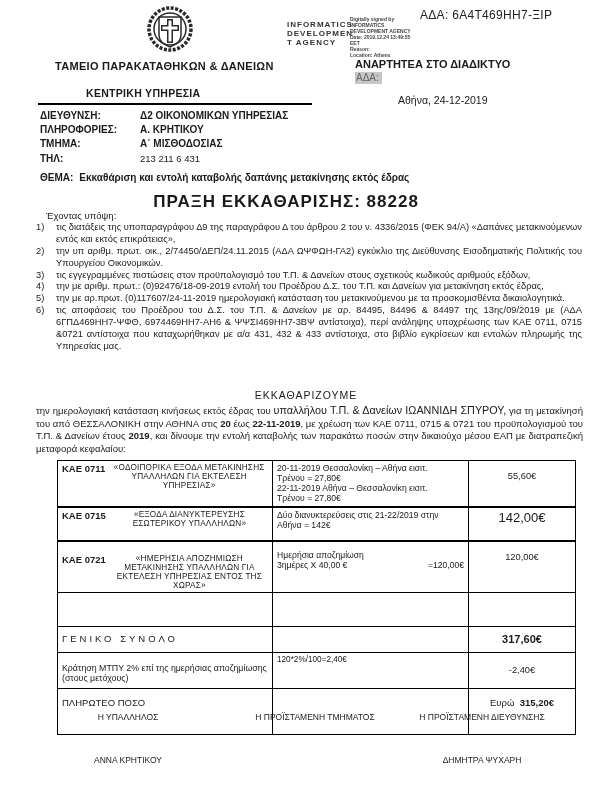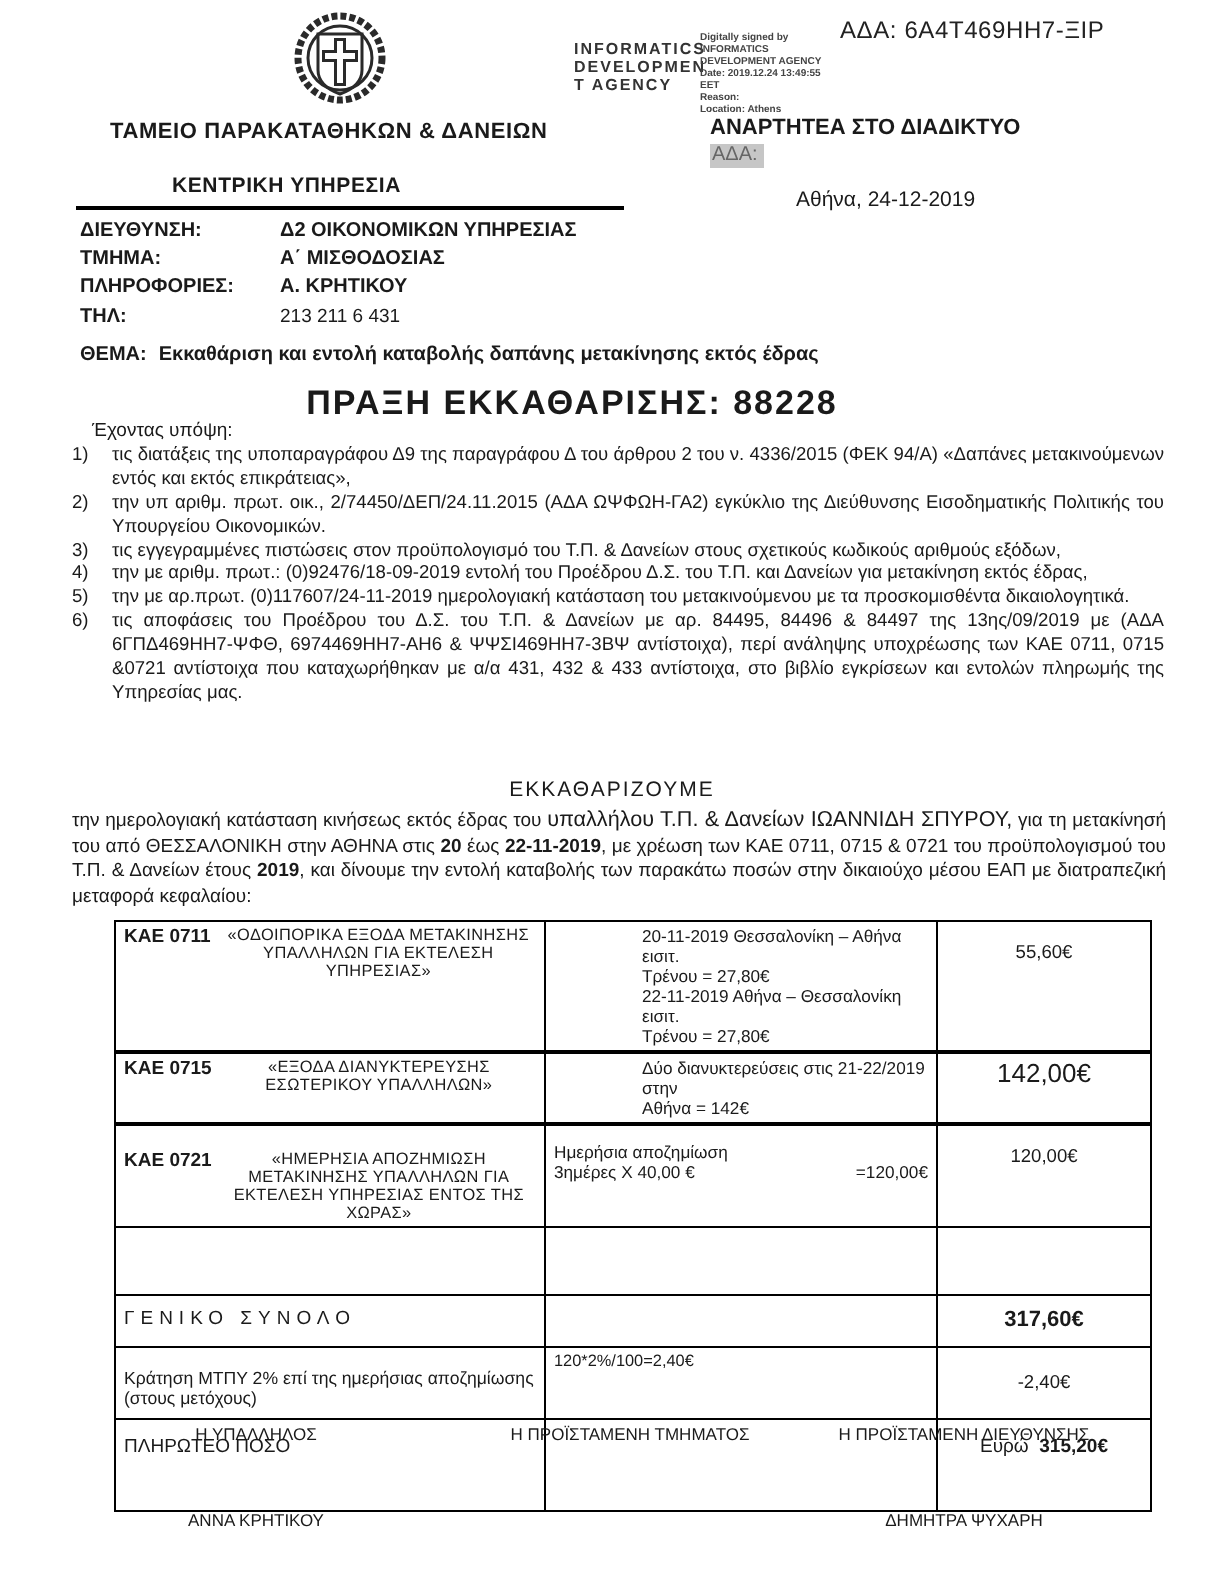--- a/index.html
+++ b/index.html
@@ -44,21 +44,21 @@
   .b { font-weight:bold; }
   
   table.main { position:absolute; left:57px; top:460px; width:518px; border-collapse:collapse; table-layout:fixed; font-size:8.6px; }
   table.main td { border:1px solid #000; padding:2px 4px; vertical-align:top; overflow:hidden; }
   col.c1 { width:215px; } col.c2 { width:196px; } col.c3 { width:107px; }
   td.amt-sep { border-left:3px solid #000; }
   tr.thick td { border-bottom:2px solid #000; }
   .kae-cell { display:flex; }
   .kae-code { font-weight:bold; white-space:nowrap; margin-right:5px; font-size:9.5px; }
   .kae-desc { flex:1; text-align:center; font-size:8.2px; letter-spacing:.2px; }
-  .detail { white-space:pre-line;margin-left:44px; }
+  .detail { white-space:pre-line; }
   .amt-center { text-align:center; padding-top:8px; font-size:9.3px; }
   .amt-left { text-align:center; font-size:13px; }
   .line2 { display:flex; justify-content:space-between; }
   .total-label { letter-spacing:3px; font-size:9.5px; padding-top:4px; }
   .total-amt { text-align:center; font-weight:bold; font-size:11px; padding-top:4px; }
   .deduct-cell { font-size:8.8px; padding-top:8px; white-space:pre-line; }
   .deduct-amt { text-align:center; padding-top:10px; font-size:9.3px; }
   .payable-label { font-size:9.5px; padding-top:6px; }
   .payable-amt { padding-top:6px; font-size:9.5px; text-align:center; }
   
@@ -107,26 +107,26 @@
   <div class="org-title">ΤΑΜΕΙΟ ΠΑΡΑΚΑΤΑΘΗΚΩΝ &amp; ΔΑΝΕΙΩΝ</div>
   <div class="service-title">ΚΕΝΤΡΙΚΗ ΥΠΗΡΕΣΙΑ</div>
   <div class="header-rule"></div>
 
   <div class="fields">
     <div class="field-row">
       <span class="field-label">ΔΙΕΥΘΥΝΣΗ:</span>
       <span class="field-value">Δ2 ΟΙΚΟΝΟΜΙΚΩΝ ΥΠΗΡΕΣΙΑΣ</span>
     </div>
     <div class="field-row">
+      <span class="field-label">ΠΛΗΡΟΦΟΡΙΕΣ:</span>
+      <span class="field-value">Α. ΚΡΗΤΙΚΟΥ</span>
+    </div>
+    <div class="field-row">
       <span class="field-label">ΤΜΗΜΑ:</span>
       <span class="field-value">Α΄ ΜΙΣΘΟΔΟΣΙΑΣ</span>
-    </div>
-    <div class="field-row">
-      <span class="field-label">ΠΛΗΡΟΦΟΡΙΕΣ:</span>
-      <span class="field-value">Α. ΚΡΗΤΙΚΟΥ</span>
     </div>
     <div class="field-row">
       <span class="field-label">ΤΗΛ:</span>
       <span class="field-value normal">213 211 6 431</span>
     </div>
   </div>
 
   <div class="subject-row">
     <span class="lbl">ΘΕΜΑ:</span><span class="txt">Εκκαθάριση και εντολή καταβολής δαπάνης μετακίνησης εκτός έδρας</span>
   </div>

